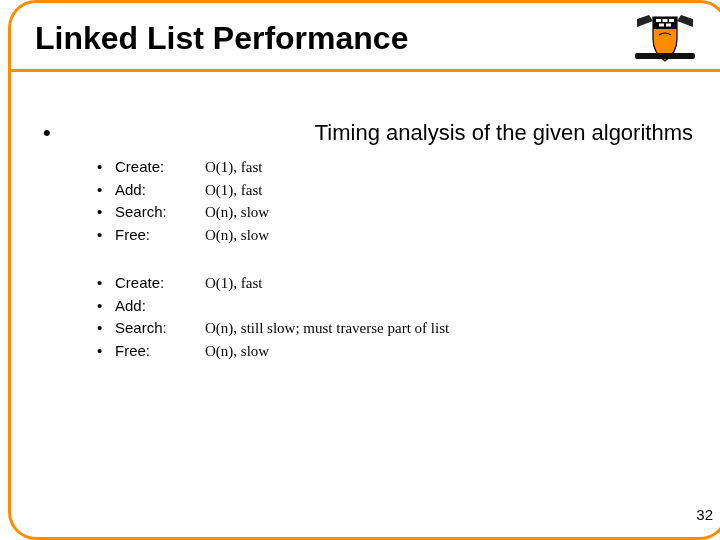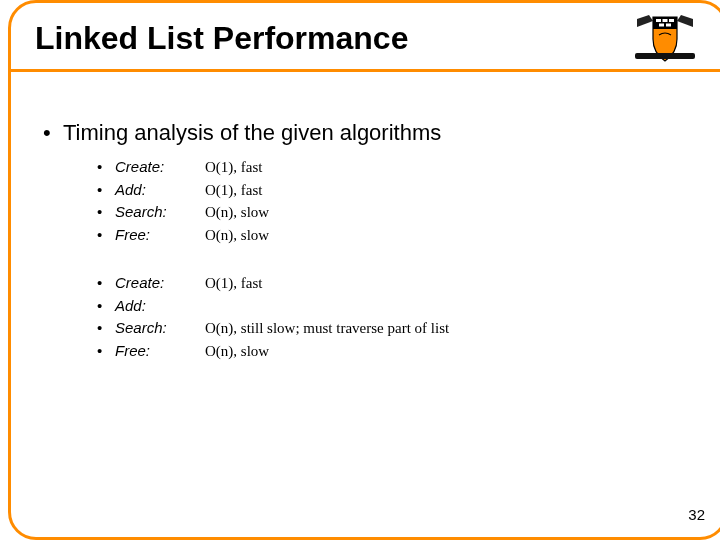--- a/index.html
+++ b/index.html
@@ -39,20 +39,21 @@
   }
   .body {
     padding: 48px 32px 0 32px;
     color: #000;
   }
   .lvl1 {
     font-size: 22px;
     margin-bottom: 10px;
     position: relative;
     padding-left: 20px;
+    text-align: right;
   }
   .lvl1::before {
     content: "•";
     position: absolute;
     left: 0;
     top: 0;
     font-size: 22px;
   }
   .lvl2-block {
     margin: 4px 0 26px 54px;
@@ -62,29 +63,28 @@
   .lvl2-row {
     display: flex;
   }
   .lvl2-bullet {
     width: 18px;
     flex-shrink: 0;
   }
   .lvl2-label {
     width: 90px;
     flex-shrink: 0;
-    font-style: italic;
   }
   .lvl2-value {
     flex: 1;
     font-family: Liberation Serif, serif;
   }
   .pagenum {
     position: absolute;
-    right: 20px;
+    right: 12px;
     bottom: 14px;
     font-size: 15px;
     color: #000;
   }
 </style>
 </head>
 <body>
 
 <div class="slide">
 

